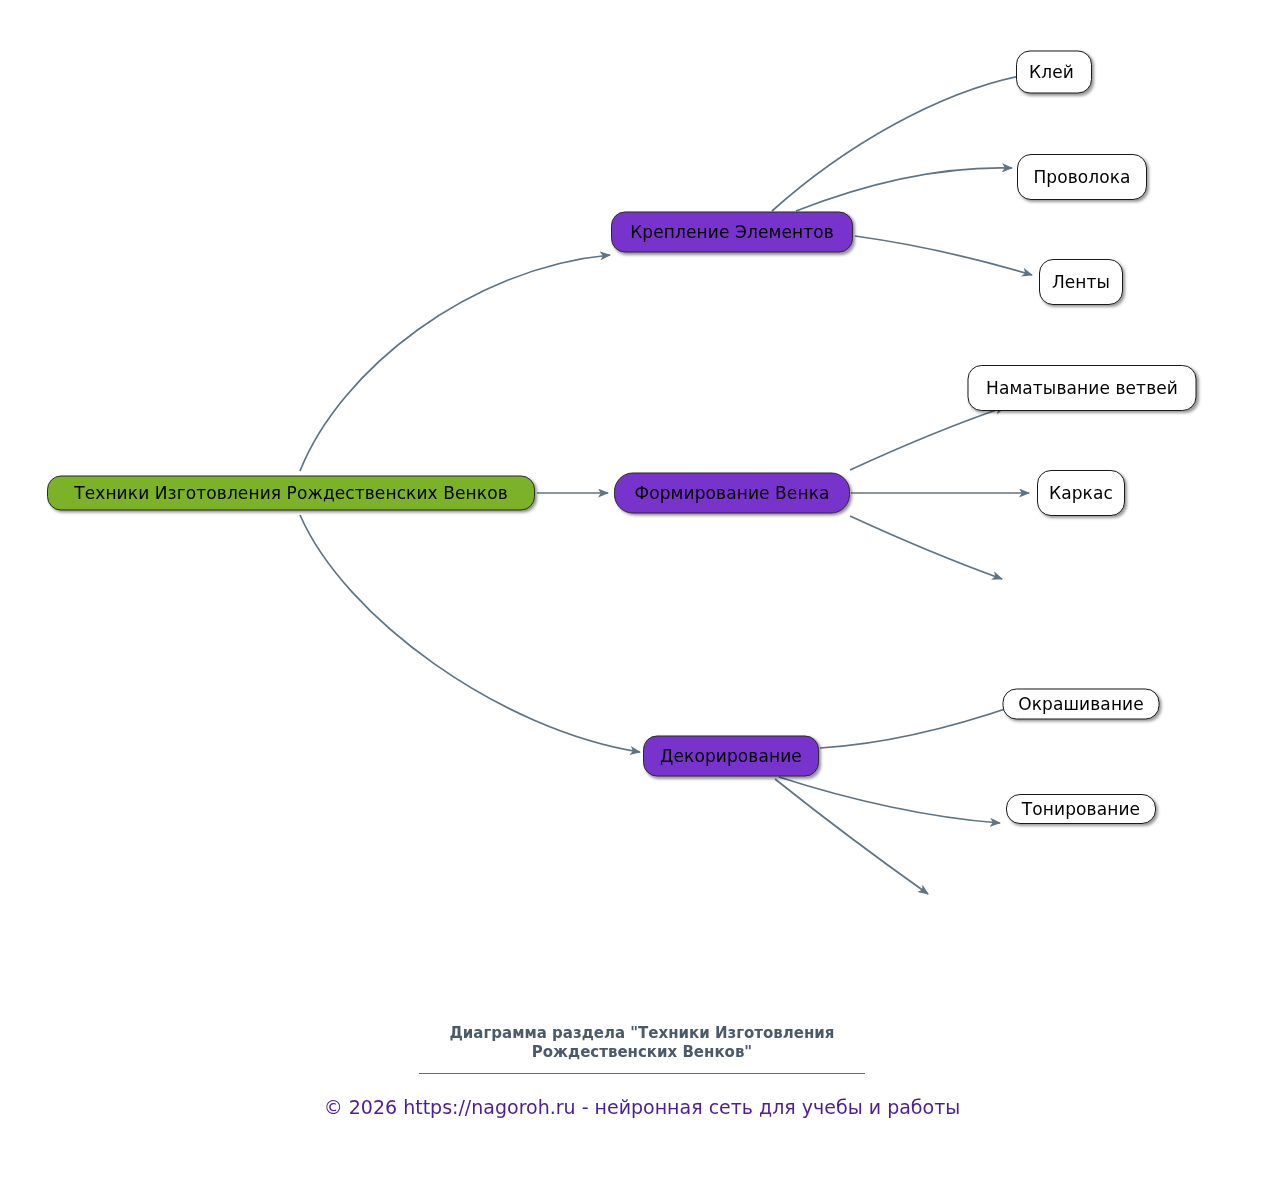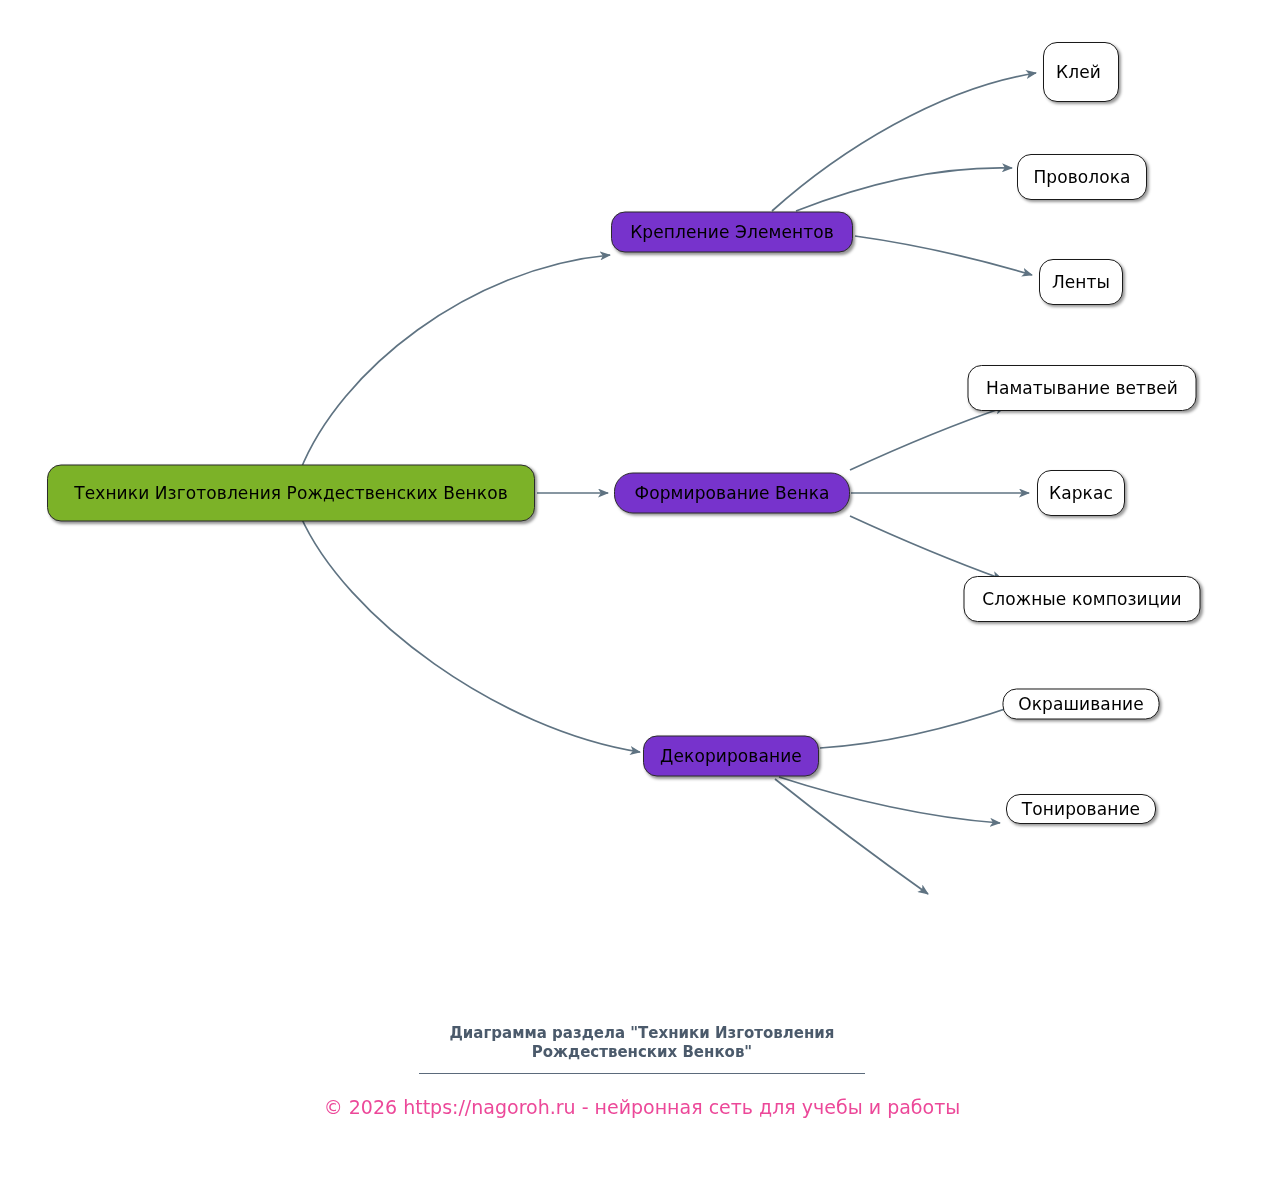--- a/index.html
+++ b/index.html
@@ -87,21 +87,21 @@
   }
   .footer-rule {
     width: 446px;
     height: 0;
     margin: 11px auto 0 auto;
     border-top: 1.6px solid #5b6a7b;
   }
   .footer-copy {
     font-family: "DejaVu Sans", "Liberation Sans", sans-serif;
     font-size: 19px;
-    color: #ec4899;
+    color: #4c1d95;
     margin: 22px 0 0 0;
     white-space: nowrap;
   }
 </style>
 </head>
 <body>
 
 <div id="diagram-canvas">
 
   <svg class="edge-layer" width="1284" height="1195" viewBox="0 0 1284 1195">
@@ -124,37 +124,36 @@
       <path d="M 850,470 C 900,447 955,424 1005,407"></path>
       <path d="M 851,493 L 1029,493"></path>
       <path d="M 850,516 C 900,539 955,562 1002,579"></path>
 
       <path d="M 820,748 C 890,744 960,726 1034,699"></path>
       <path d="M 779,777 C 850,800 930,818 1000,823"></path>
       <path d="M 775,779 C 820,815 880,860 928,894"></path>
     </g>
   </svg>
 
-  <div class="node node-root" style="left:291px; top:493px; width:488px; height:57px;text-align:center;">Техники Изготовления Рождественских Венков</div>
+  <div class="node node-root" style="left:291px; top:493px; width:488px; height:35px;text-align:center;">Техники Изготовления Рождественских Венков</div>
 
   <div class="node node-branch" style="left:732px; top:232px; width:242px; height:41px;">Крепление Элементов</div>
 
-  <div class="node node-leaf" style="left:1081px; top:72px; width:76px; height:60px;padding-left:9px;">Клей</div>
+  <div class="node node-leaf" style="left:1054px; top:72px; width:76px; height:43px;padding-left:9px;">Клей</div>
 
   <div class="node node-leaf" style="left:1082px; top:177px; width:130px; height:46px;">Проволока</div>
 
   <div class="node node-leaf" style="left:1081px; top:282px; width:84px; height:46px;">Ленты</div>
 
   <div class="node node-branch" style="left:732px; top:493px; width:236px; height:41px;border-radius:19px;">Формирование Венка</div>
 
   <div class="node node-leaf" style="left:1082px; top:388px; width:229px; height:46px;">Наматывание ветвей</div>
 
   <div class="node node-leaf" style="left:1081px; top:493px; width:88px; height:46px;">Каркас</div>
 
-  <div class="node node-leaf" style="left:1082px; top:599px; width:237px; height:46px;">Сложные композиции</div>
 
   <div class="node node-branch" style="left:731px; top:756px; width:176px; height:41px;">Декорирование</div>
 
   <div class="node node-leaf" style="left:1081px; top:704px; width:157px; height:31px;">Окрашивание</div>
 
   <div class="node node-leaf" style="left:1081px; top:809px; width:150px; height:30px;">Тонирование</div>
 
 
   <div id="footer-block" style="top:1024px;">
     <p class="footer-title">Диаграмма раздела "Техники Изготовления

